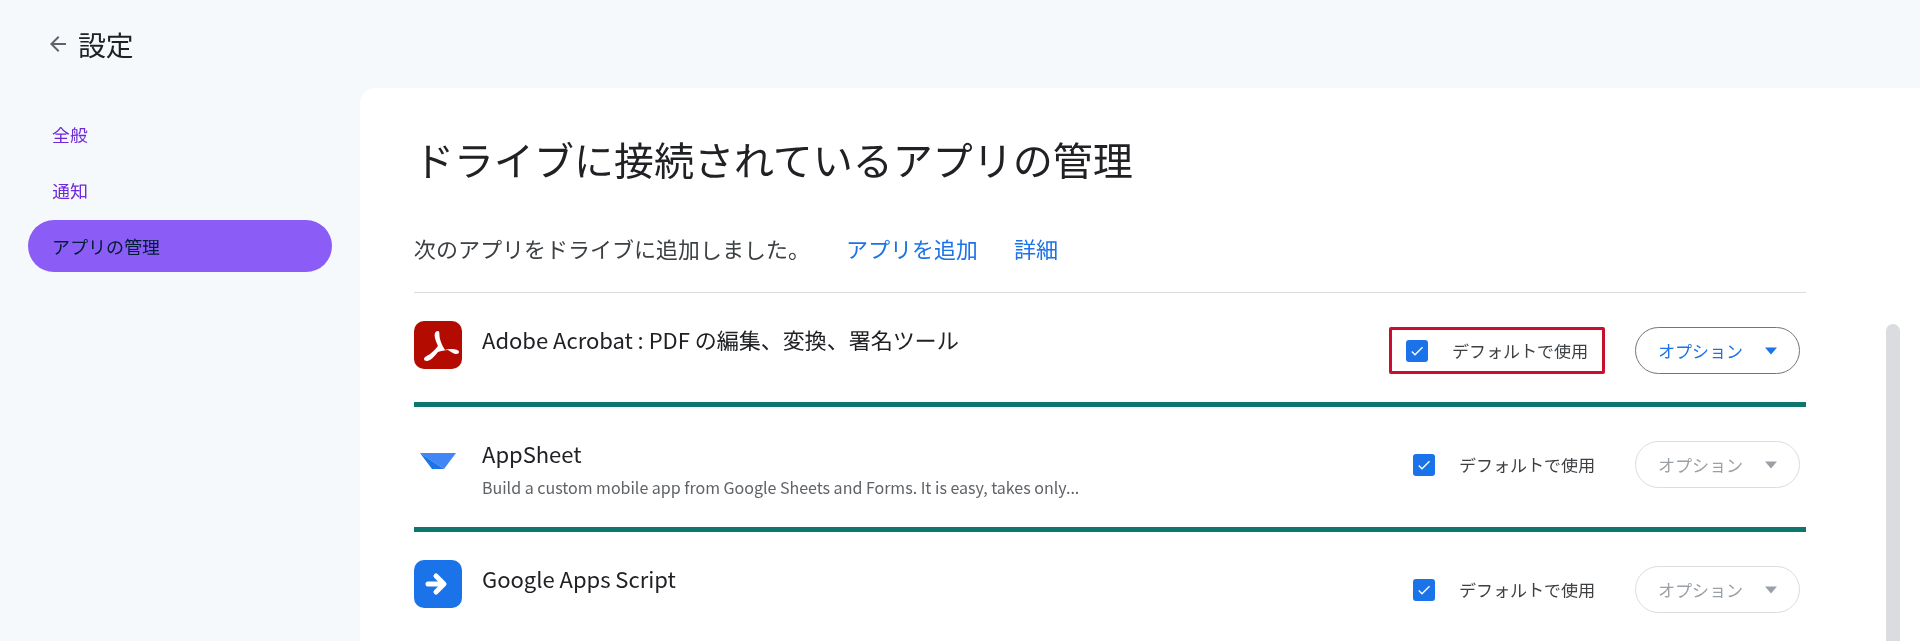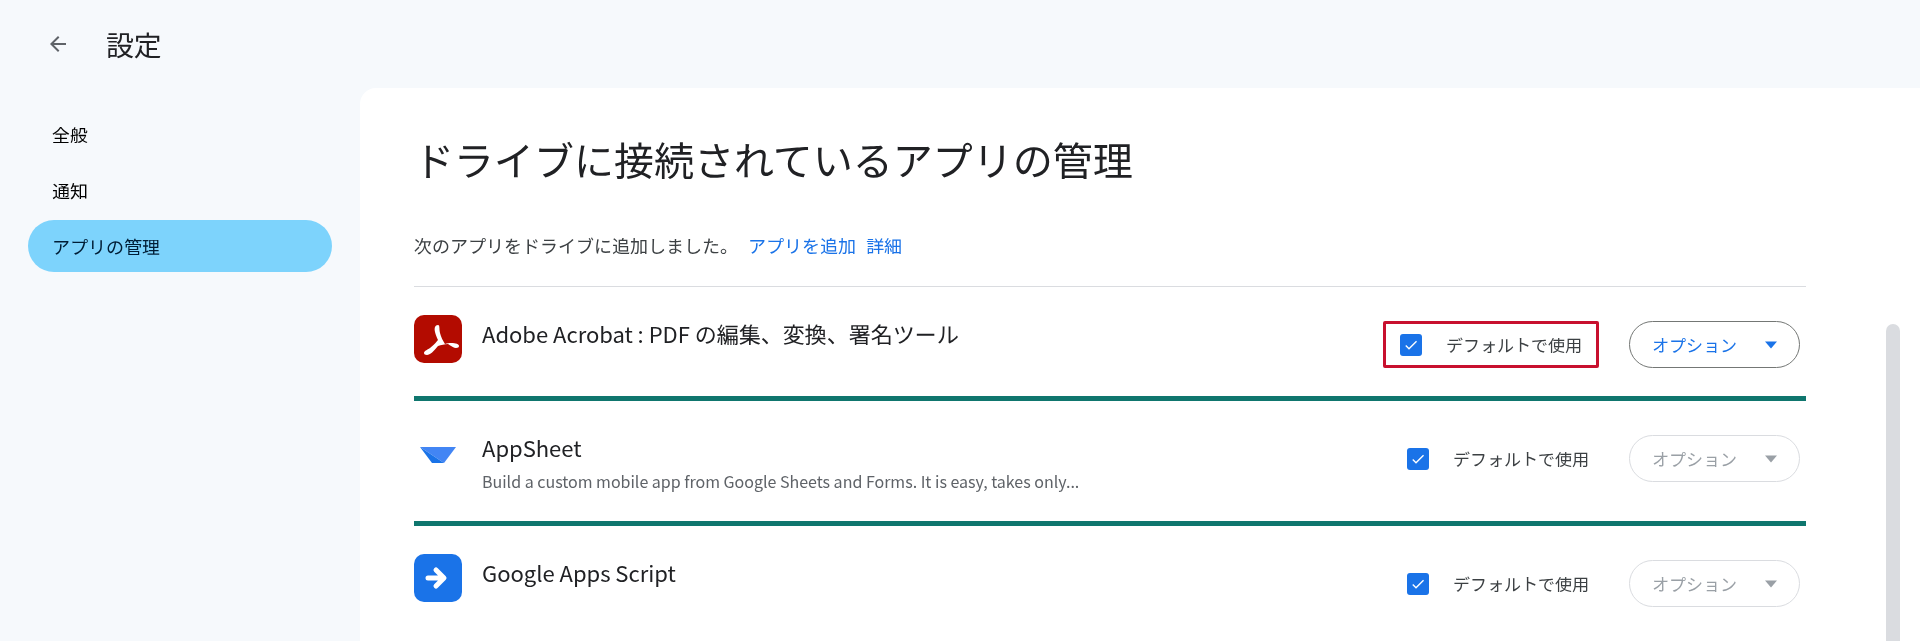--- a/index.html
+++ b/index.html
@@ -9,21 +9,20 @@
       color: #202124;
       width: 1920px;
       height: 641px;
       overflow: hidden;
       position: relative;
     }
     .header {
       display: flex;
       align-items: center;
       padding: 24px 0 24px 38px;
-      gap: 28px;
     }
     .back-btn {
       width: 40px; height: 40px;
       display: flex; align-items: center; justify-content: center;
       border-radius: 50%;
       cursor: pointer;
       color: #5f6368;
     }
     .back-btn svg { width: 24px; height: 24px; }
     .header-title {
@@ -40,47 +39,47 @@
       padding: 20px 28px 0 28px;
       flex-shrink: 0;
     }
     .side-item {
       display: flex;
       align-items: center;
       height: 52px;
       padding: 0 24px;
       border-radius: 26px;
       font-size: 18px;
-      color: #000000;
+      color: #6d28d9;
       cursor: pointer;
       margin-bottom: 4px;
     }
     .side-item.active {
-      background: #7dd3fc;
+      background: #8b5cf6;
       color: #001d35;
     }
     .main {
       flex: 1;
       background: #ffffff;
       border-radius: 16px 0 0 0;
       padding: 42px 54px 0 54px;
       position: relative;
       min-height: 560px;
     }
     .main-title {
       font-size: 40px;
       font-weight: 400;
       color: #202124;
       margin-bottom: 44px;
     }
     .intro-row {
       display: flex;
       align-items: baseline;
-      gap: 10px;
-      font-size: 18px;
+      gap: 36px;
+      font-size: 22px;
       color: #3c4043;
       padding-bottom: 28px;
     }
     .intro-row .link {
       color: #1a73e8;
       cursor: pointer;
     }
     .app-list {
       border-top: 1px solid #dadce0;
     }
@@ -137,21 +136,21 @@
     }
     .checkbox svg { width: 16px; height: 16px; }
     .default-label {
       font-size: 17px;
       color: #3c4043;
       white-space: nowrap;
     }
     .option-btn {
       display: flex;
       align-items: center;
-      gap: 28px;
+      gap: 22px;
       border: 1px solid #747775;
       border-radius: 24px;
       padding: 10px 22px;
       font-size: 17px;
       cursor: pointer;
       background: #fff;
     }
     .option-btn.active { color: #1a73e8; border-color: #747775; }
     .option-btn.disabled { color: #9aa0a6; border-color: #dadce0; cursor: default; }
     .option-btn .caret { display:inline-flex; }

